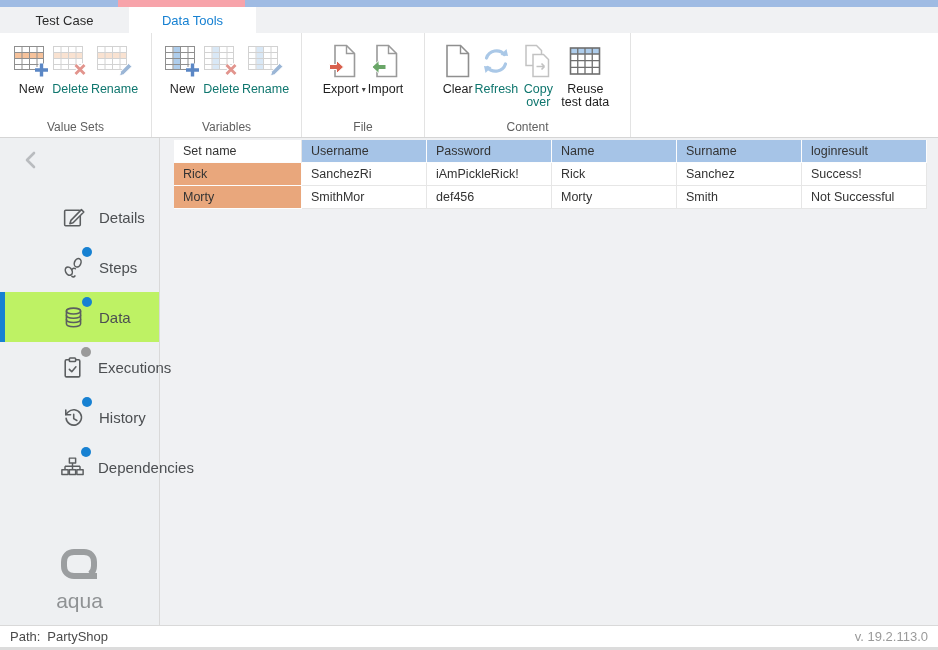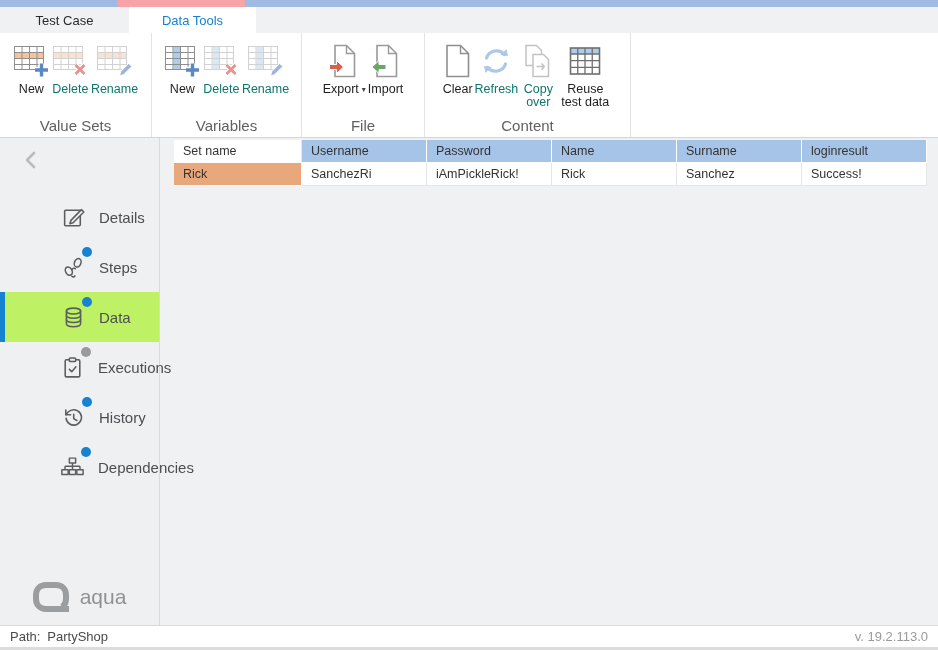--- a/index.html
+++ b/index.html
@@ -18,21 +18,21 @@
   .tab.active { width:127px; background:#fff; color:#1781d2; }
 
   
   .ribbon { height:105px; background:#fff; border-bottom:1px solid #d5d5d5;
             display:flex; flex:0 0 auto; }
   .rgroup { position:relative; border-right:1px solid #e3e3e3; padding:9px 2px 18px; }
   .g-valuesets { width:152px; } .g-variables { width:150px; }
   .g-file { width:123px; } .g-content { width:206px; }
   .rbtns { display:flex; width:100%; justify-content:center; align-items:flex-start; }
   .glabel { position:absolute; bottom:3px; left:0; right:0; text-align:center;
-            font-size:15px; color:#5f5f5f; }
+            font-size:12px; color:#5f5f5f; }
   .rbtn { display:flex; flex-direction:column; align-items:center; padding:0 1px; }
   .icn { height:38px; display:flex; align-items:center; justify-content:center; }
   .lbl { font-size:12.5px; color:#1e1e1e; text-align:center; line-height:13px; margin-top:3px; }
   .rbtn.disabled .lbl { color:#0f766e; }
   .lbl.w-copy { width:36px; } .lbl.w-reuse { width:54px; }
   .caret { font-size:8px; color:#444; margin-left:3px; vertical-align:1px; }
 
   
   .main { flex:1 1 auto; display:flex; min-height:0; }
   .sidebar { width:160px; background:#eef0f2; border-right:1px solid #d9d9d9;
@@ -42,21 +42,21 @@
   .nav-item { height:50px; display:flex; align-items:center; position:relative; cursor:pointer; }
   .nav-item.selected { background:#bef264; }
   .nav-item.selected::before { content:''; position:absolute; left:0; top:0; bottom:0;
                                width:5px; background:#1781d2; }
   .iconwrap { margin-left:60px; position:relative; width:26px; height:26px;
               display:flex; align-items:center; justify-content:center; }
   .badge { position:absolute; top:-7px; right:-6px; width:10px; height:10px; border-radius:50%; }
   .badge.blue { background:#1781d2; } .badge.gray { background:#9a9a9a; }
   .nav-label { margin-left:13px; font-size:15px; color:#4c4f52; }
   .logo { position:absolute; bottom:12px; left:0; right:0; display:flex;
-          align-items:center; justify-content:center; gap:9px; }
+          align-items:center; justify-content:center; gap:9px;flex-direction:column; }
   .logo-text { font-size:21px; color:#8f9294; }
 
   
   .content { flex:1 1 auto; background:#f0f1f3; padding-top:2px; overflow:hidden; }
   table.grid { border-collapse:separate; border-spacing:0; font-size:12.5px; color:#333;padding-left:14px; }
   table.grid th, table.grid td { height:23px; padding:0 0 0 9px; text-align:left;
                                  font-weight:normal; white-space:nowrap; overflow:hidden; }
   th.h-white { background:#fff; border-right:1px solid #e6e6e6; border-bottom:1px solid #fdfdfd; }
   th.h-blue  { background:#a6c4e7; border-right:1px solid #fdfdfd; border-bottom:1px solid #fdfdfd; }
   td.setname { background:#e9a77c; border-right:1px solid #fdfdfd; border-bottom:1px solid #fdfdfd; }
@@ -363,20 +363,28 @@
         </thead>
         <tbody>
           <tr>
             <td class="setname">Rick</td>
             <td class="normal">SanchezRi</td>
             <td class="normal">iAmPickleRick!</td>
             <td class="normal">Rick</td>
             <td class="normal">Sanchez</td>
             <td class="normal">Success!</td>
           </tr>
+          <tr>
+            <td class="setname">Morty</td>
+            <td class="normal">SmithMor</td>
+            <td class="normal">def456</td>
+            <td class="normal">Morty</td>
+            <td class="normal">Smith</td>
+            <td class="normal">Not Successful</td>
+          </tr>
         </tbody>
       </table>
     </div>
   </div>
 
   <div class="statusbar">
     <span>Path:</span>
     <span class="path-value">PartyShop</span>
     <span class="version">v. 19.2.113.0</span>
   </div>

